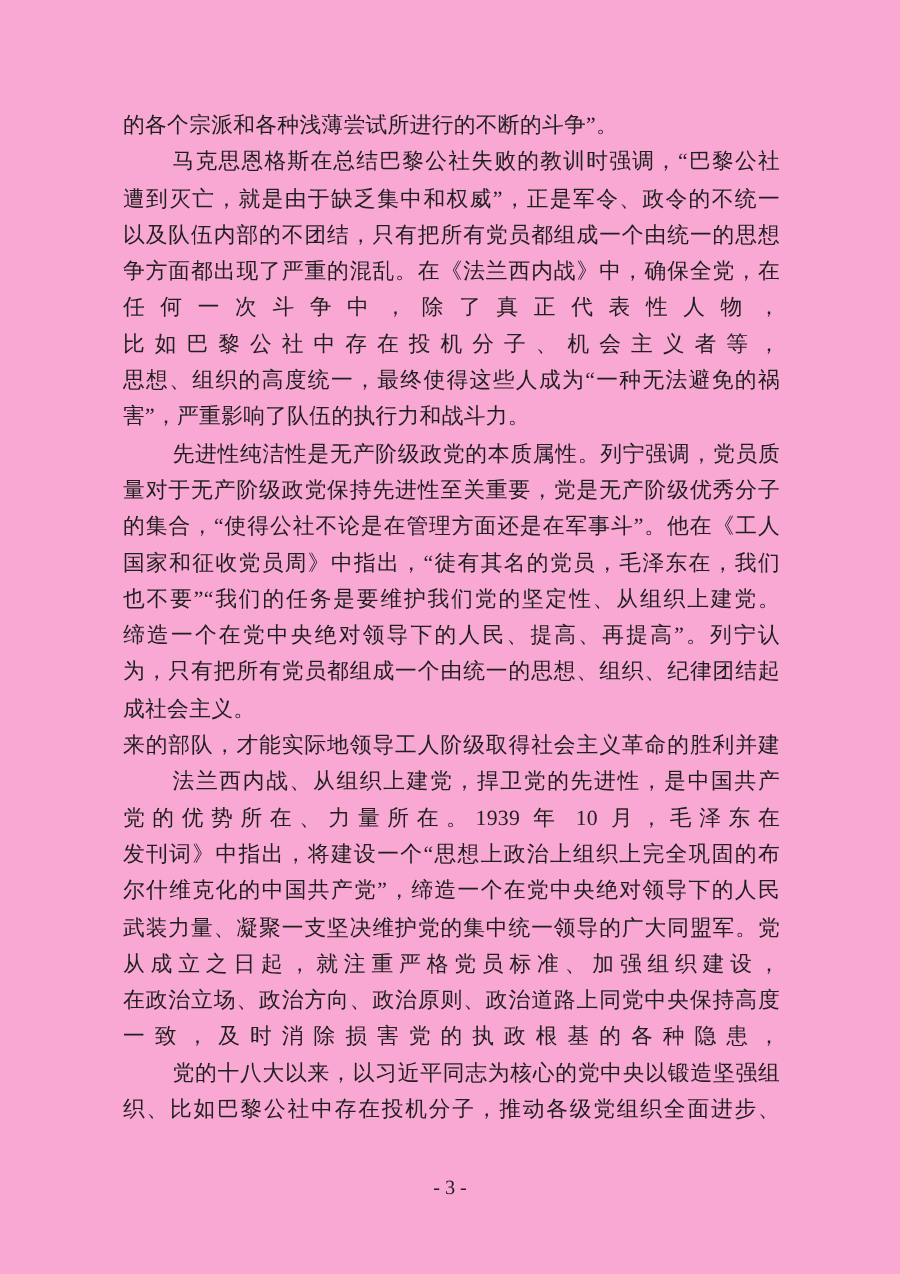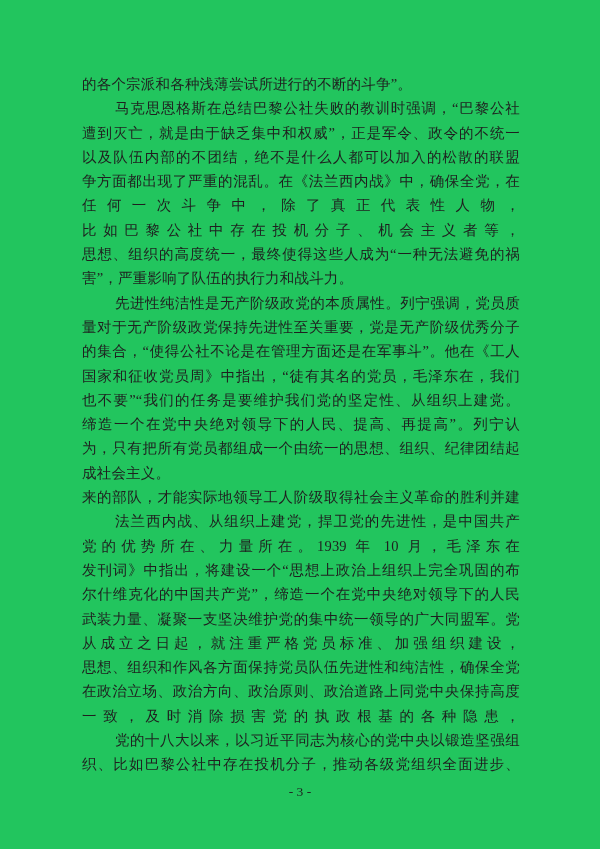--- a/index.html
+++ b/index.html
@@ -4,21 +4,21 @@
 <style>
   html, body { margin: 0; padding: 0; }
   body {
     width: 600px; height: 849px;
     background: #ffffff;
     font-family: "Liberation Serif", "DejaVu Serif", serif;
   }
   .page {
     position: relative;
     width: 600px; height: 849px;
-    background: #22c55e;
+    background: #f9a8d4;
     overflow: hidden;
   }
   .textblock {
     position: absolute;
     left: 82px; top: 72px;
     width: 438px;
     color: #1f1f1f;
     font-size: 14.5px;
     line-height: 24.3px;
     letter-spacing: 0.2px;
@@ -46,41 +46,40 @@
   }
 </style>
 </head>
 <body style="background: rgb(255, 255, 255);">
 
 <div class="page">
   <div class="textblock" id="textblock" style="color: rgb(31, 31, 31);">
       <div class="line para-end">的各个宗派和各种浅薄尝试所进行的不断的斗争”。</div>
       <div class="line indent">马克思恩格斯在总结巴黎公社失败的教训时强调，“巴黎公社</div>
       <div class="line">遭到灭亡，就是由于缺乏集中和权威”，正是军令、政令的不统一</div>
-      <div class="line">以及队伍内部的不团结，绝不是什么人都可以加入的松散的联盟</div>
+      <div class="line">以及队伍内部的不团结，只有把所有党员都组成一个由统一的思想</div>
       <div class="line">争方面都出现了严重的混乱。在《法兰西内战》中，确保全党，在</div>
       <div class="line">任何一次斗争中，除了真正代表性人物，总还要挤进来另外一种人。</div>
       <div class="line">比如巴黎公社中存在投机分子、机会主义者等，公社没有达到政治、</div>
       <div class="line">思想、组织的高度统一，最终使得这些人成为“一种无法避免的祸</div>
       <div class="line para-end">害”，严重影响了队伍的执行力和战斗力。</div>
       <div class="line indent">先进性纯洁性是无产阶级政党的本质属性。列宁强调，党员质</div>
       <div class="line">量对于无产阶级政党保持先进性至关重要，党是无产阶级优秀分子</div>
       <div class="line">的集合，“使得公社不论是在管理方面还是在军事斗”。他在《工人</div>
       <div class="line">国家和征收党员周》中指出，“徒有其名的党员，毛泽东在，我们</div>
       <div class="line">也不要”“我们的任务是要维护我们党的坚定性、从组织上建党。</div>
       <div class="line">缔造一个在党中央绝对领导下的人民、提高、再提高”。列宁认</div>
       <div class="line">为，只有把所有党员都组成一个由统一的思想、组织、纪律团结起</div>
       <div class="line para-end">成社会主义。</div>
       <div class="line">来的部队，才能实际地领导工人阶级取得社会主义革命的胜利并建</div>
       <div class="line indent">法兰西内战、从组织上建党，捍卫党的先进性，是中国共产</div>
       <div class="line">党的优势所在、力量所在。1939 年 10 月，毛泽东在《〈共产党人〉</div>
       <div class="line">发刊词》中指出，将建设一个“思想上政治上组织上完全巩固的布</div>
       <div class="line">尔什维克化的中国共产党”，缔造一个在党中央绝对领导下的人民</div>
       <div class="line">武装力量、凝聚一支坚决维护党的集中统一领导的广大同盟军。党</div>
       <div class="line">从成立之日起，就注重严格党员标准、加强组织建设，要求从政治、</div>
-      <div class="line">思想、组织和作风各方面保持党员队伍先进性和纯洁性，确保全党</div>
       <div class="line">在政治立场、政治方向、政治原则、政治道路上同党中央保持高度</div>
       <div class="line para-end">一致，及时消除损害党的执政根基的各种隐患，不断推进自身建设。</div>
       <div class="line indent">党的十八大以来，以习近平同志为核心的党中央以锻造坚强组</div>
       <div class="line">织、比如巴黎公社中存在投机分子，推动各级党组织全面进步、全面</div>
     </div>
   <div class="footer">- 3 -</div>
 </div>
 
 </body></html>

